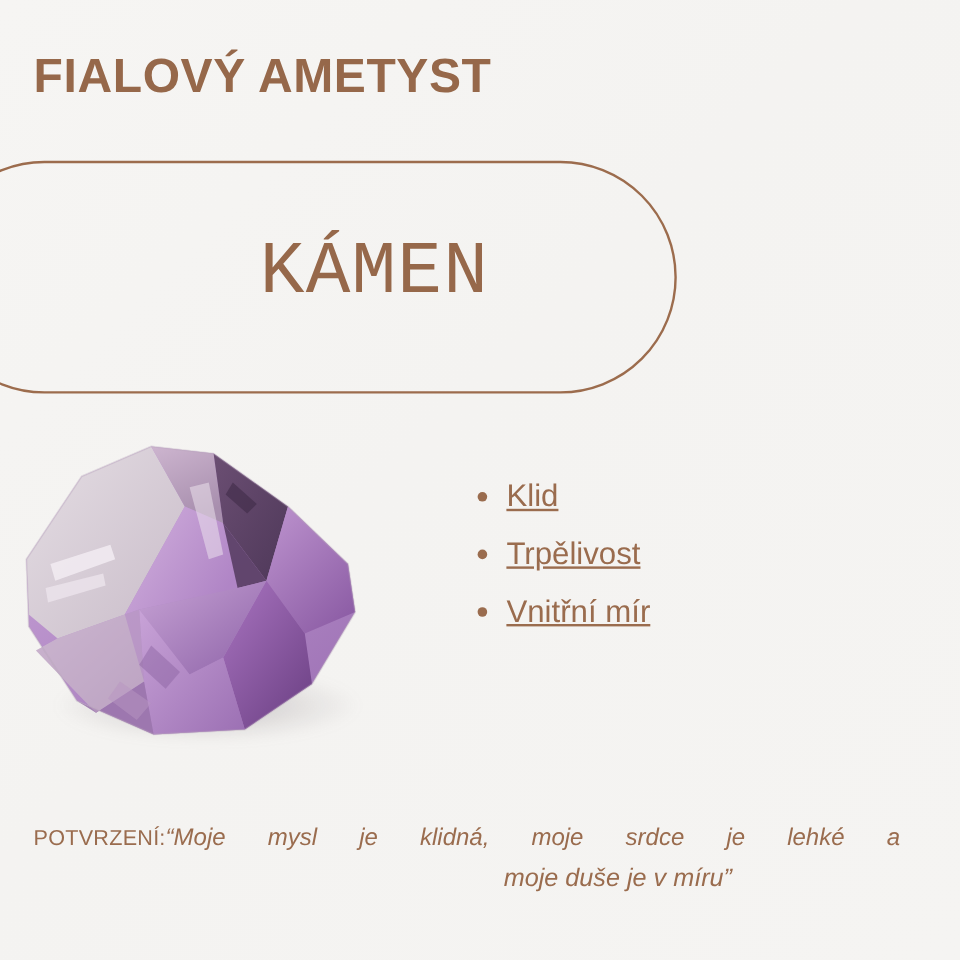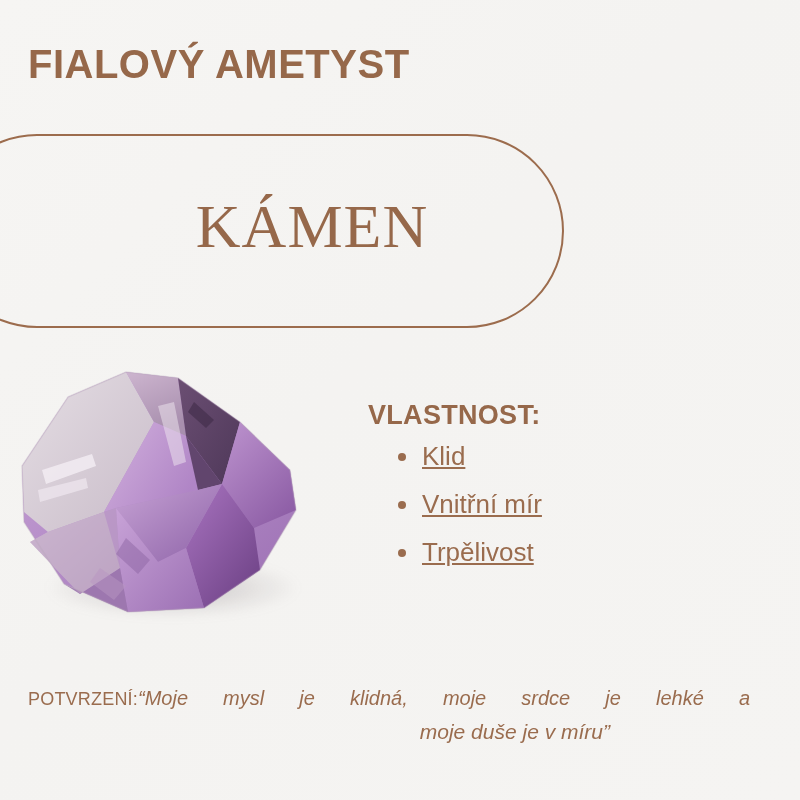--- a/index.html
+++ b/index.html
@@ -49,21 +49,21 @@
   .pill-text {
     position: absolute;
     left: 60px;
     top: 134px;
     width: 504px;
     height: 194px;
     display: flex;
     flex-direction: column;
     align-items: center;
     justify-content: center;
-    font-family: Liberation Serif, serif;
+    font-family: Liberation Mono, monospace;
     color: #96684a;
     line-height: 1.02;
   }
   .pill-line {
     font-size: 62px;
     letter-spacing: 1px;
     white-space: nowrap;
   }
   .pill-line.l1 { margin-bottom: 8px; }
 
@@ -241,33 +241,32 @@
 
       <path d="M186,40 L206,58 L198,66 L180,50 Z" fill="#3f2b48" opacity="0.6"></path>
       <path d="M118,176 L142,198 L130,212 L108,192 Z" fill="#8a62a0" opacity="0.45"></path>
       <path d="M92,206 L118,224 L106,238 L82,220 Z" fill="#b795c2" opacity="0.5"></path>
 
       <path d="M60,35 L118,10 L170,16 L232,60 L282,108 L288,148 L252,208 L196,246 L120,250 L56,222 L16,160 L14,104 Z" fill="none" stroke="#b7a5bb" stroke-width="1.5" opacity="0.35"></path>
     </svg>
   </div>
 
   <div class="props">
-    <div class="props-heading">VLASTNOST:</div>
     <ul class="props-list">
       <li>
         <span class="bullet"></span>
         <span>Klid</span>
       </li>
       <li>
         <span class="bullet"></span>
-        <span>Vnitřní mír</span>
+        <span>Trpělivost</span>
       </li>
       <li>
         <span class="bullet"></span>
-        <span>Trpělivost</span>
+        <span>Vnitřní mír</span>
       </li>
     </ul>
   </div>
 
   <div class="affirm">
     <div class="affirm-row">
       <span class="affirm-label">POTVRZENÍ:</span><span class="affirm-quote">“Moje mysl je klidná, moje srdce je lehké a</span>
     </div>
     <div class="affirm-row2">moje duše je v míru”</div>
   </div>

